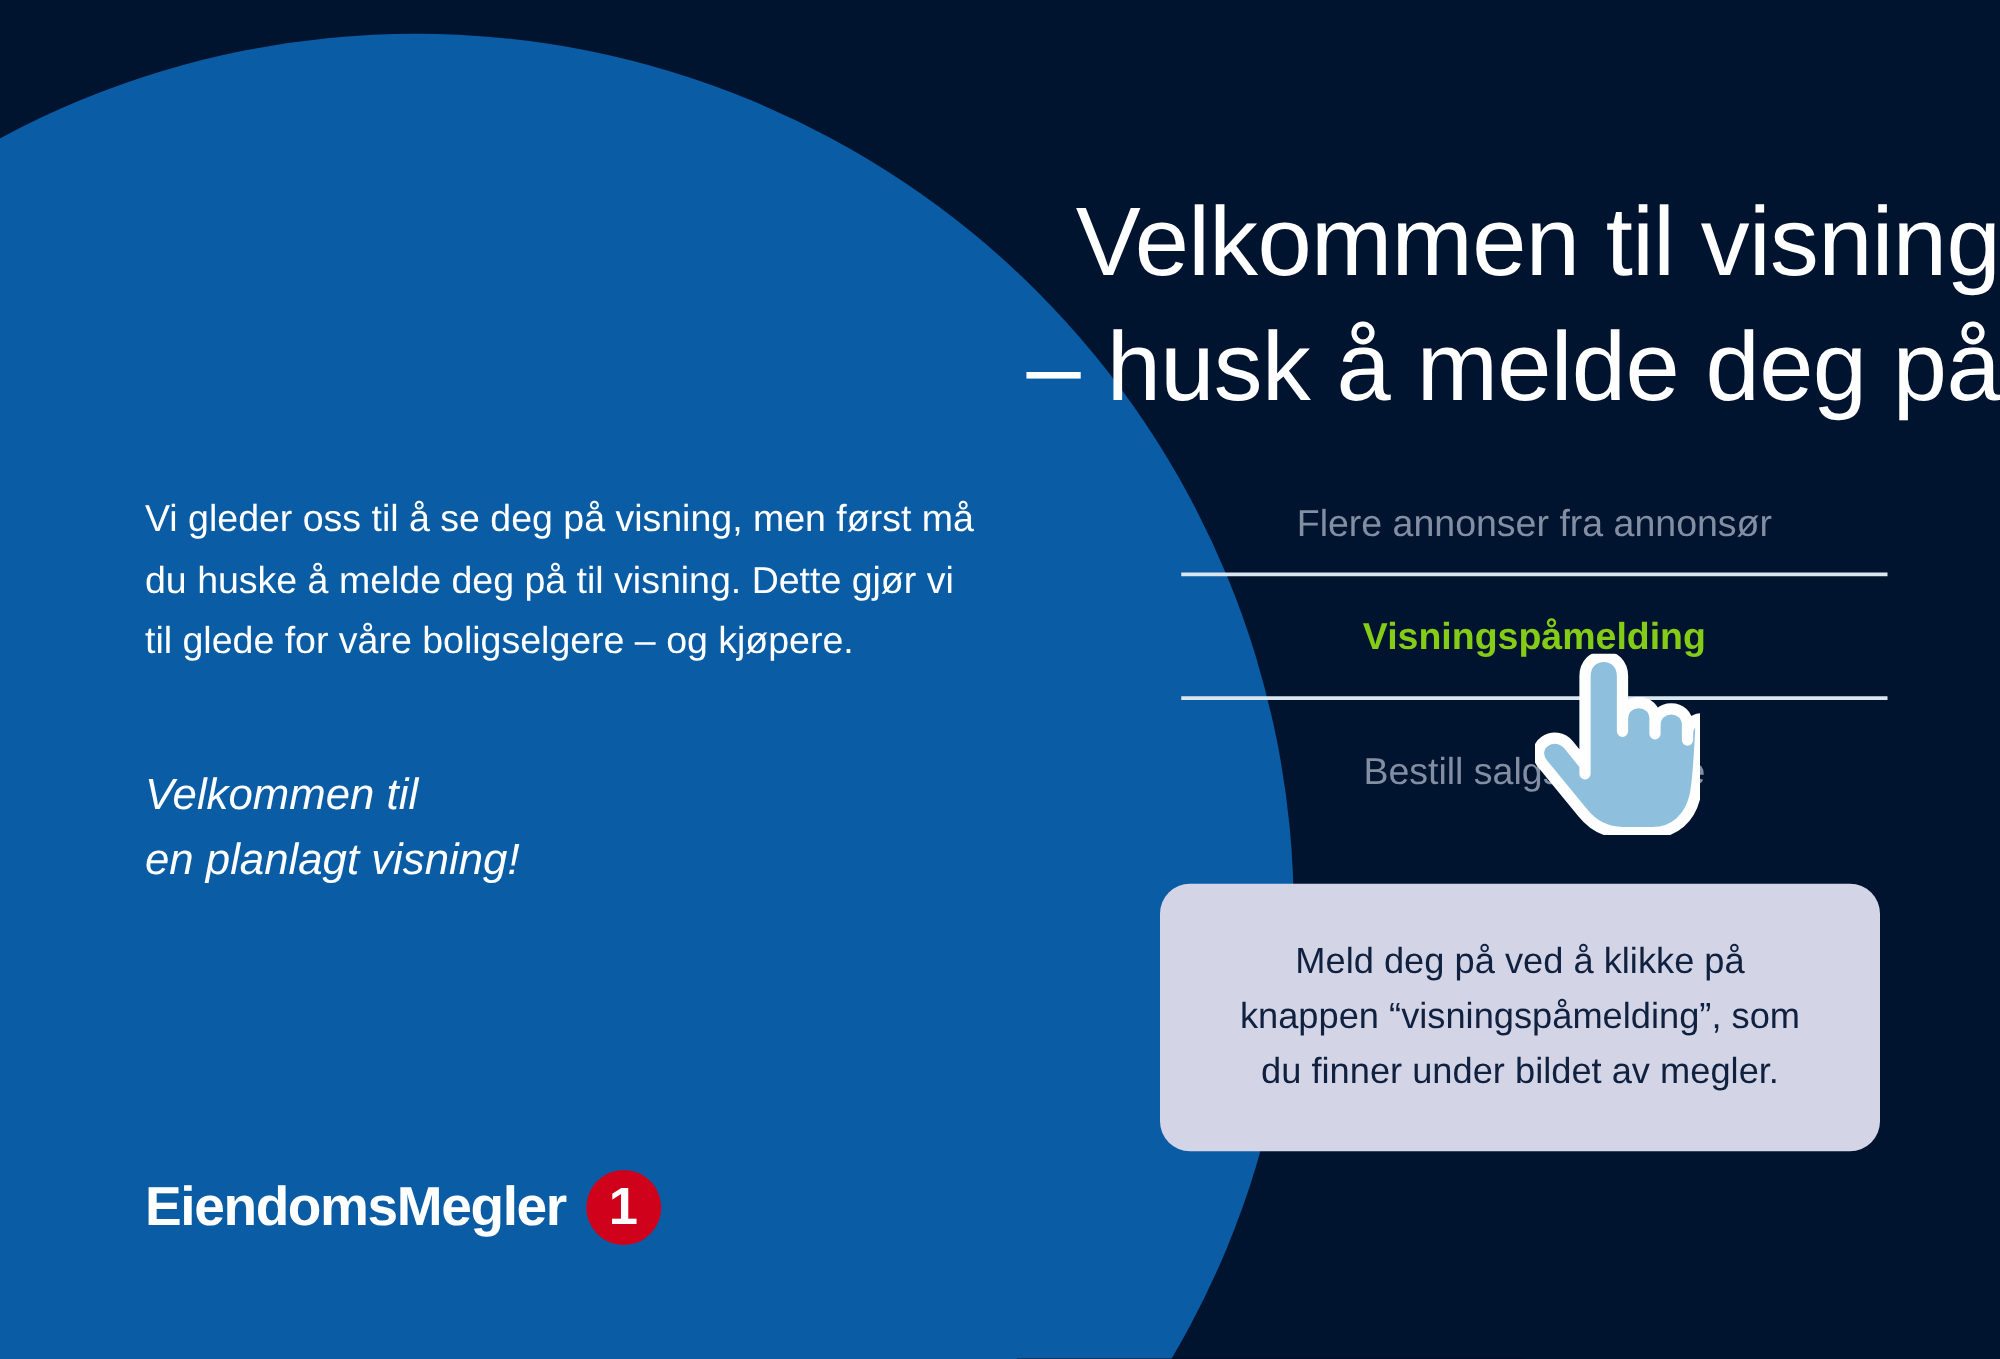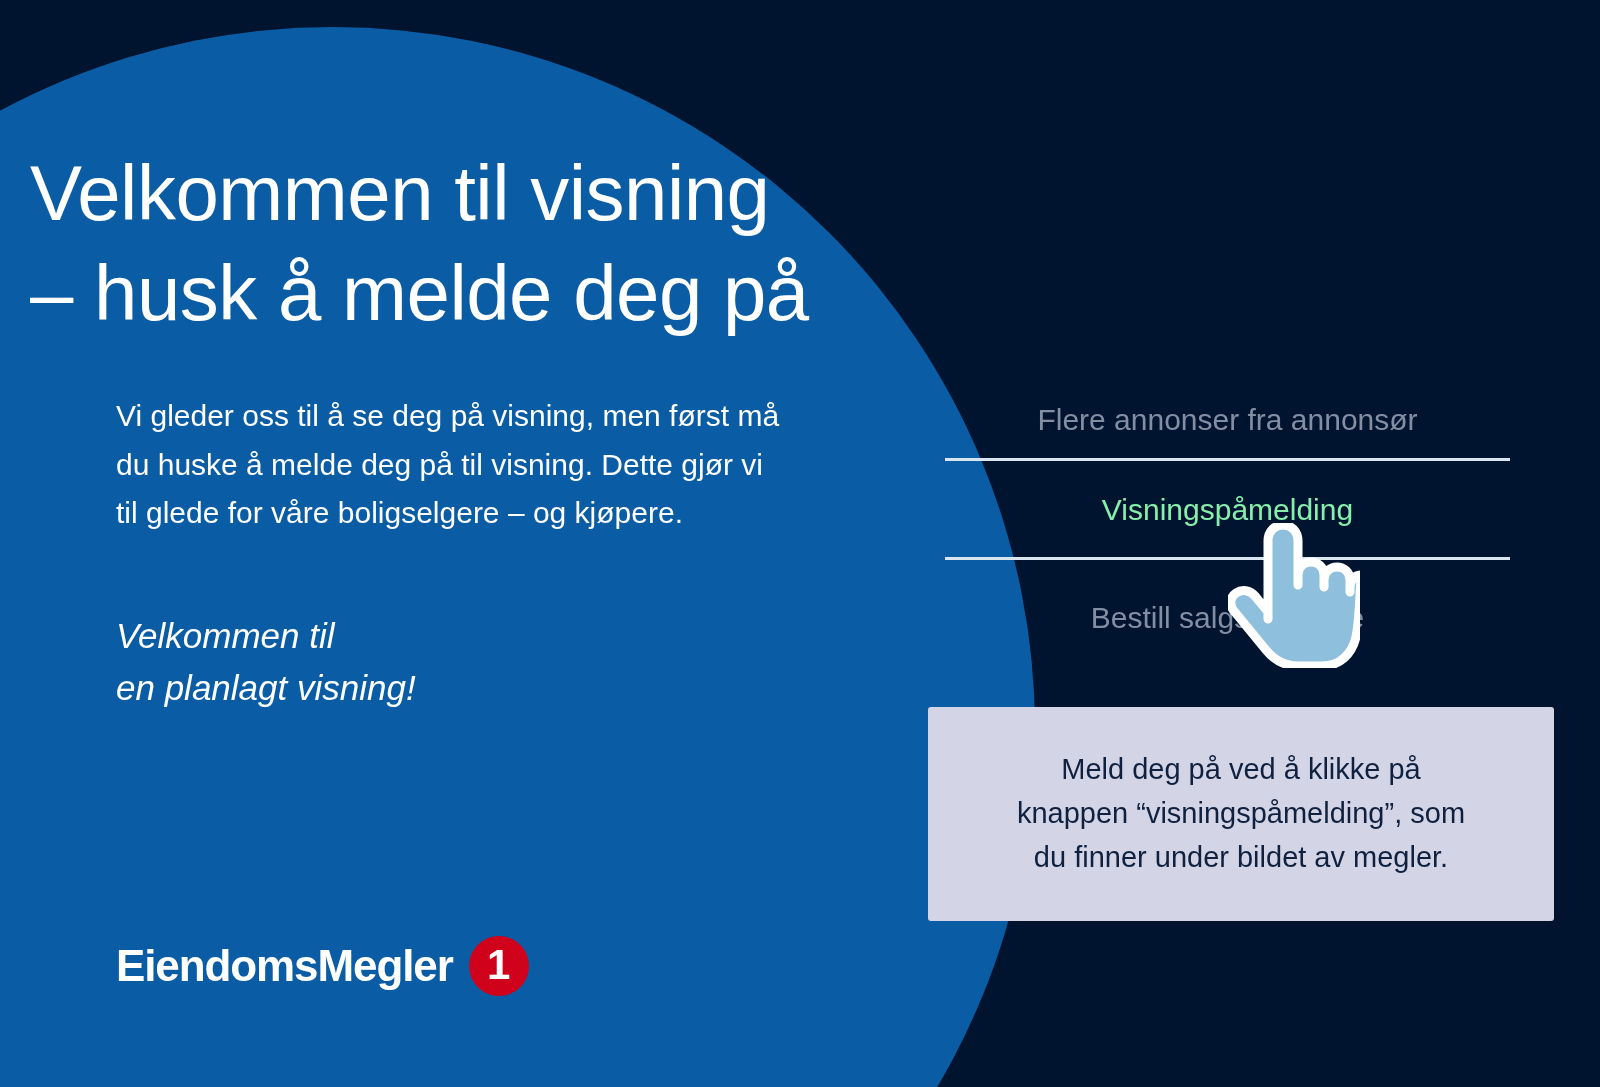--- a/index.html
+++ b/index.html
@@ -34,21 +34,21 @@
     border-radius: 50%;
     background: #0a5ca4;
   }
 
   
   #headline {
     position: absolute;
     left: 0;
     right: 0;
     top: 92px;
-    text-align: left;
+    text-align: right;
     color: #ffffff;
     font-size: 78px;
     line-height: 1.28;
     font-weight: 400;
     letter-spacing: -0.5px;
     white-space: pre-line;
     padding-left: 30px;
   }
 
   
@@ -116,22 +116,23 @@
   }
   .menu-item {
     text-align: center;
     font-size: 30px;
     font-weight: 400;
     color: #848ea3;
     padding: 9px 0 19px;
     line-height: 1.25;
   }
   .menu-item.active {
-    color: #86efac;
+    color: #84cc16;
     padding: 30px 0 29px;
+    font-weight: bold;
   }
   .menu-divider {
     height: 3px;
     background: #d9e6ef;
     width: 100%;
   }
   .menu-spacer { height: 30px; }
 
   
   #cursor {
@@ -141,23 +142,23 @@
     width: 132px;
     height: 145px;
     pointer-events: none;
   }
 
   
   #tooltip {
     position: absolute;
     left: 928px;
     top: 707px;
-    width: 626px;
+    width: 576px;
     background: #d3d5e7;
-    border-radius: 3px;
+    border-radius: 24px;
     color: #10213f;
     font-size: 29px;
     line-height: 1.52;
     text-align: center;
     padding: 40px 30px 42px;
     white-space: pre-line;
   }
 </style>
 </head>
 <body>

